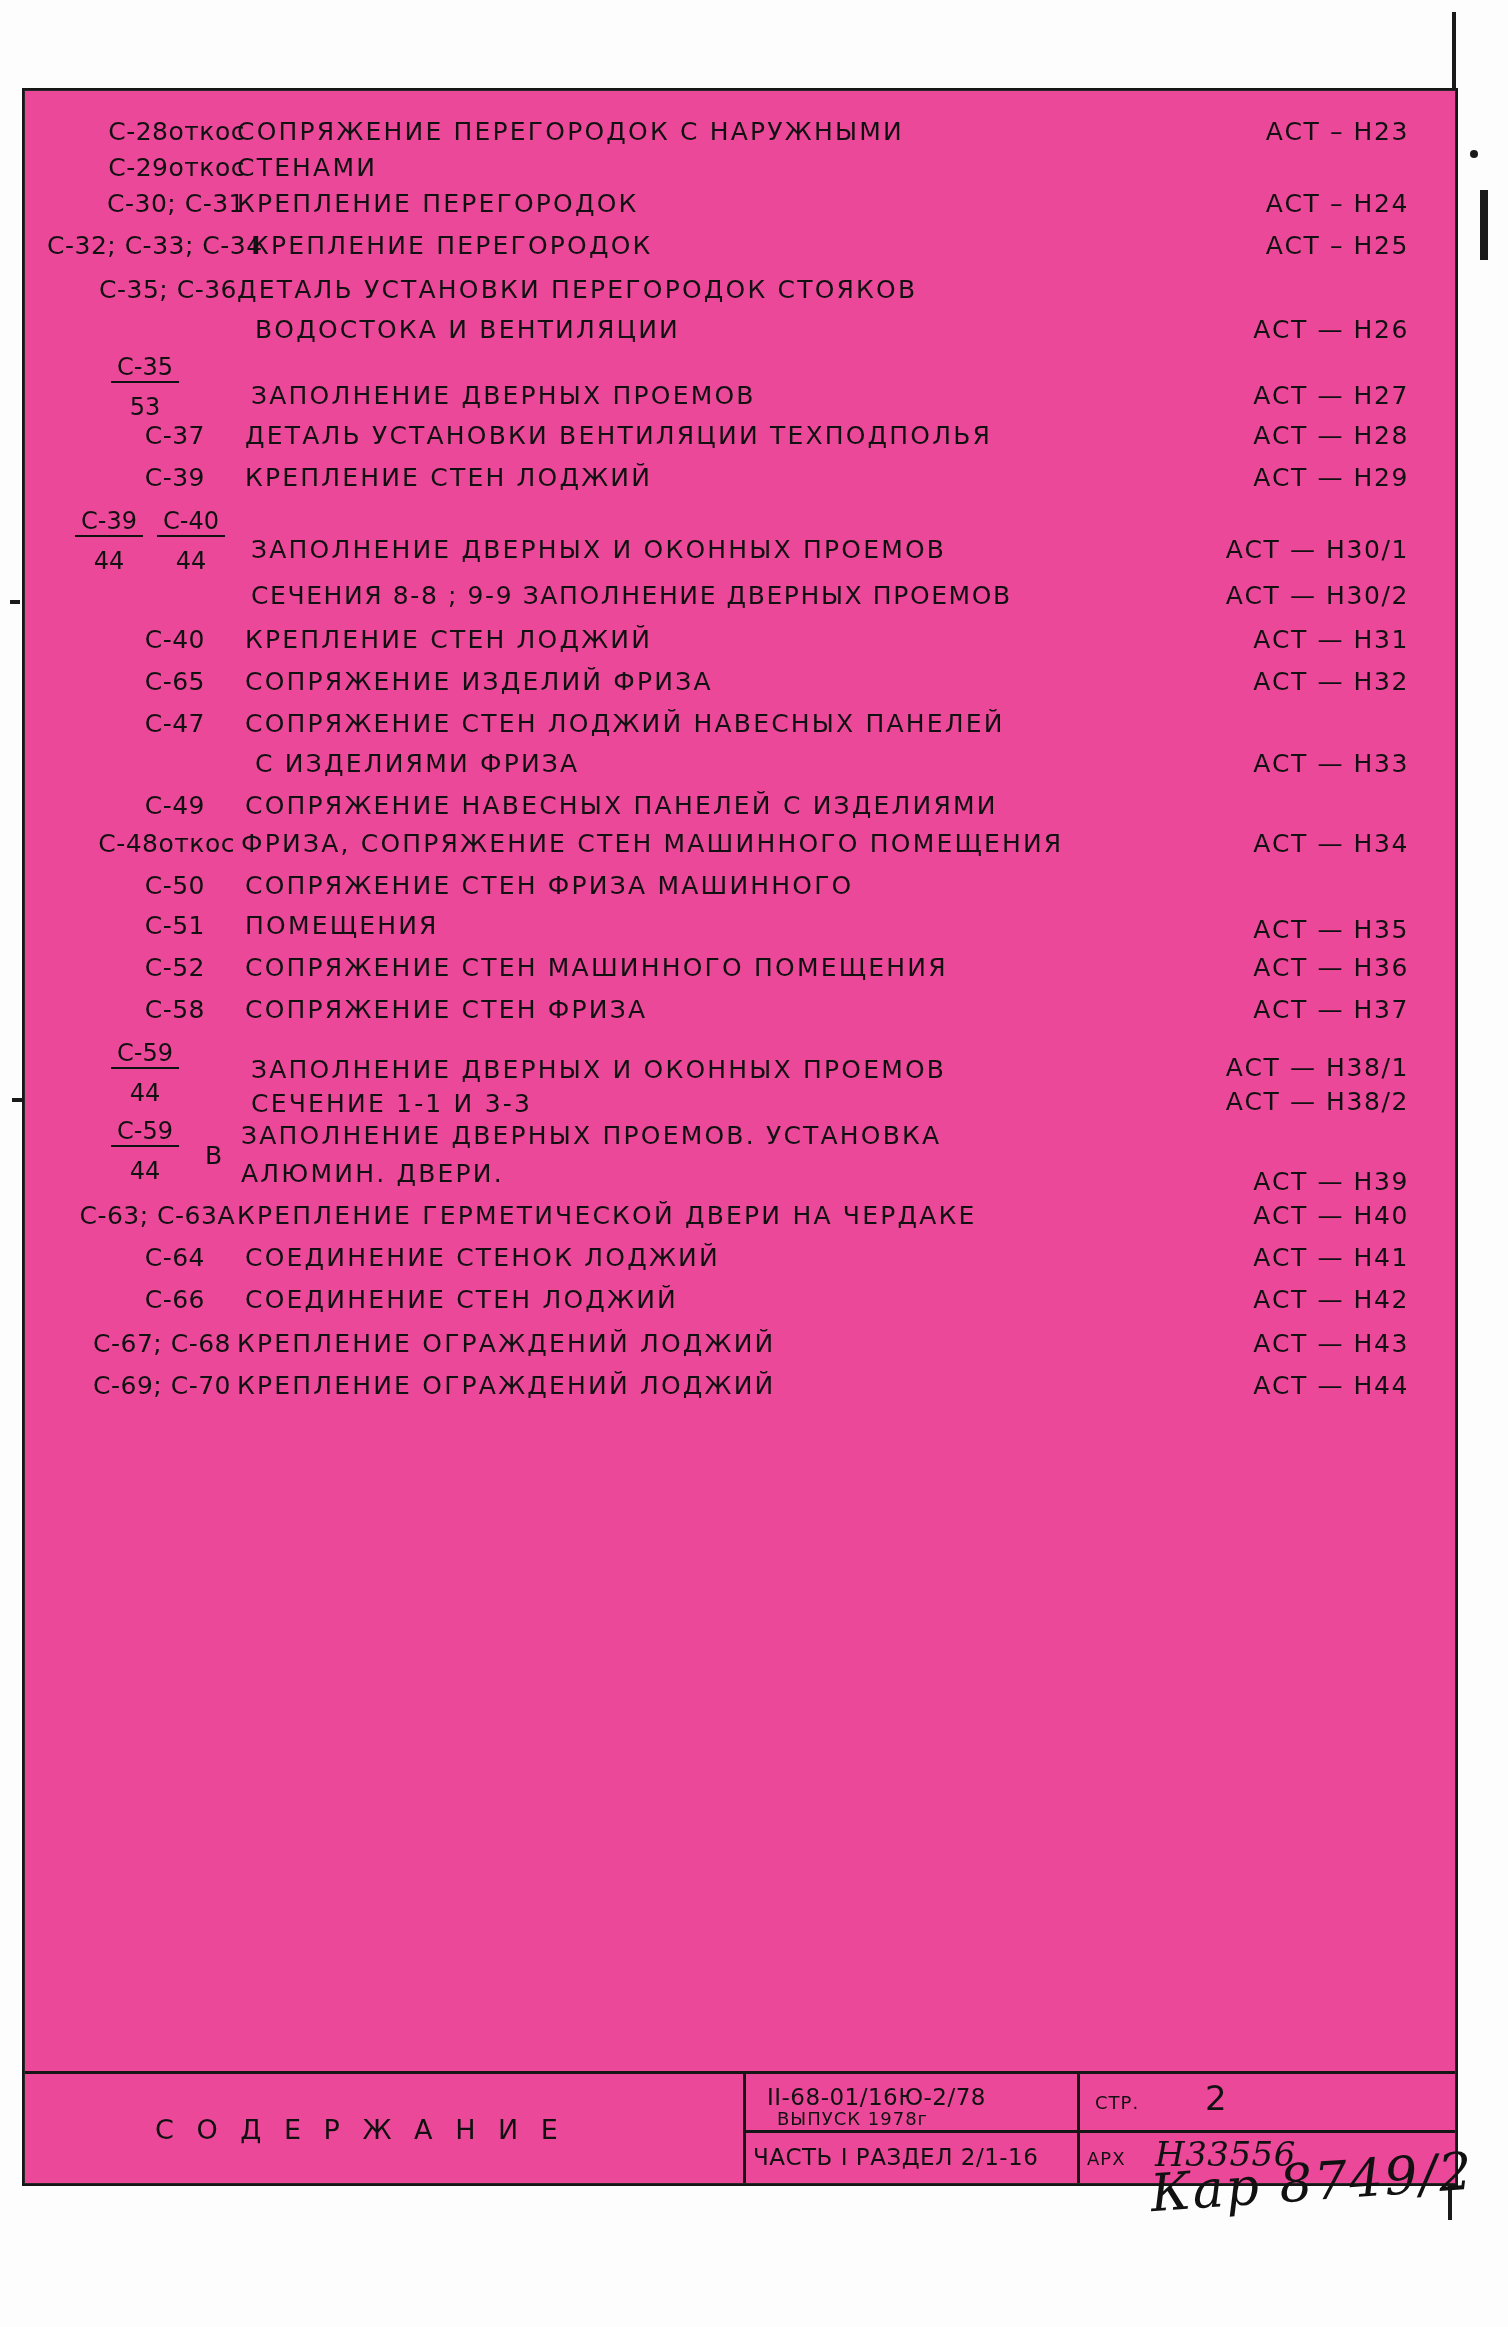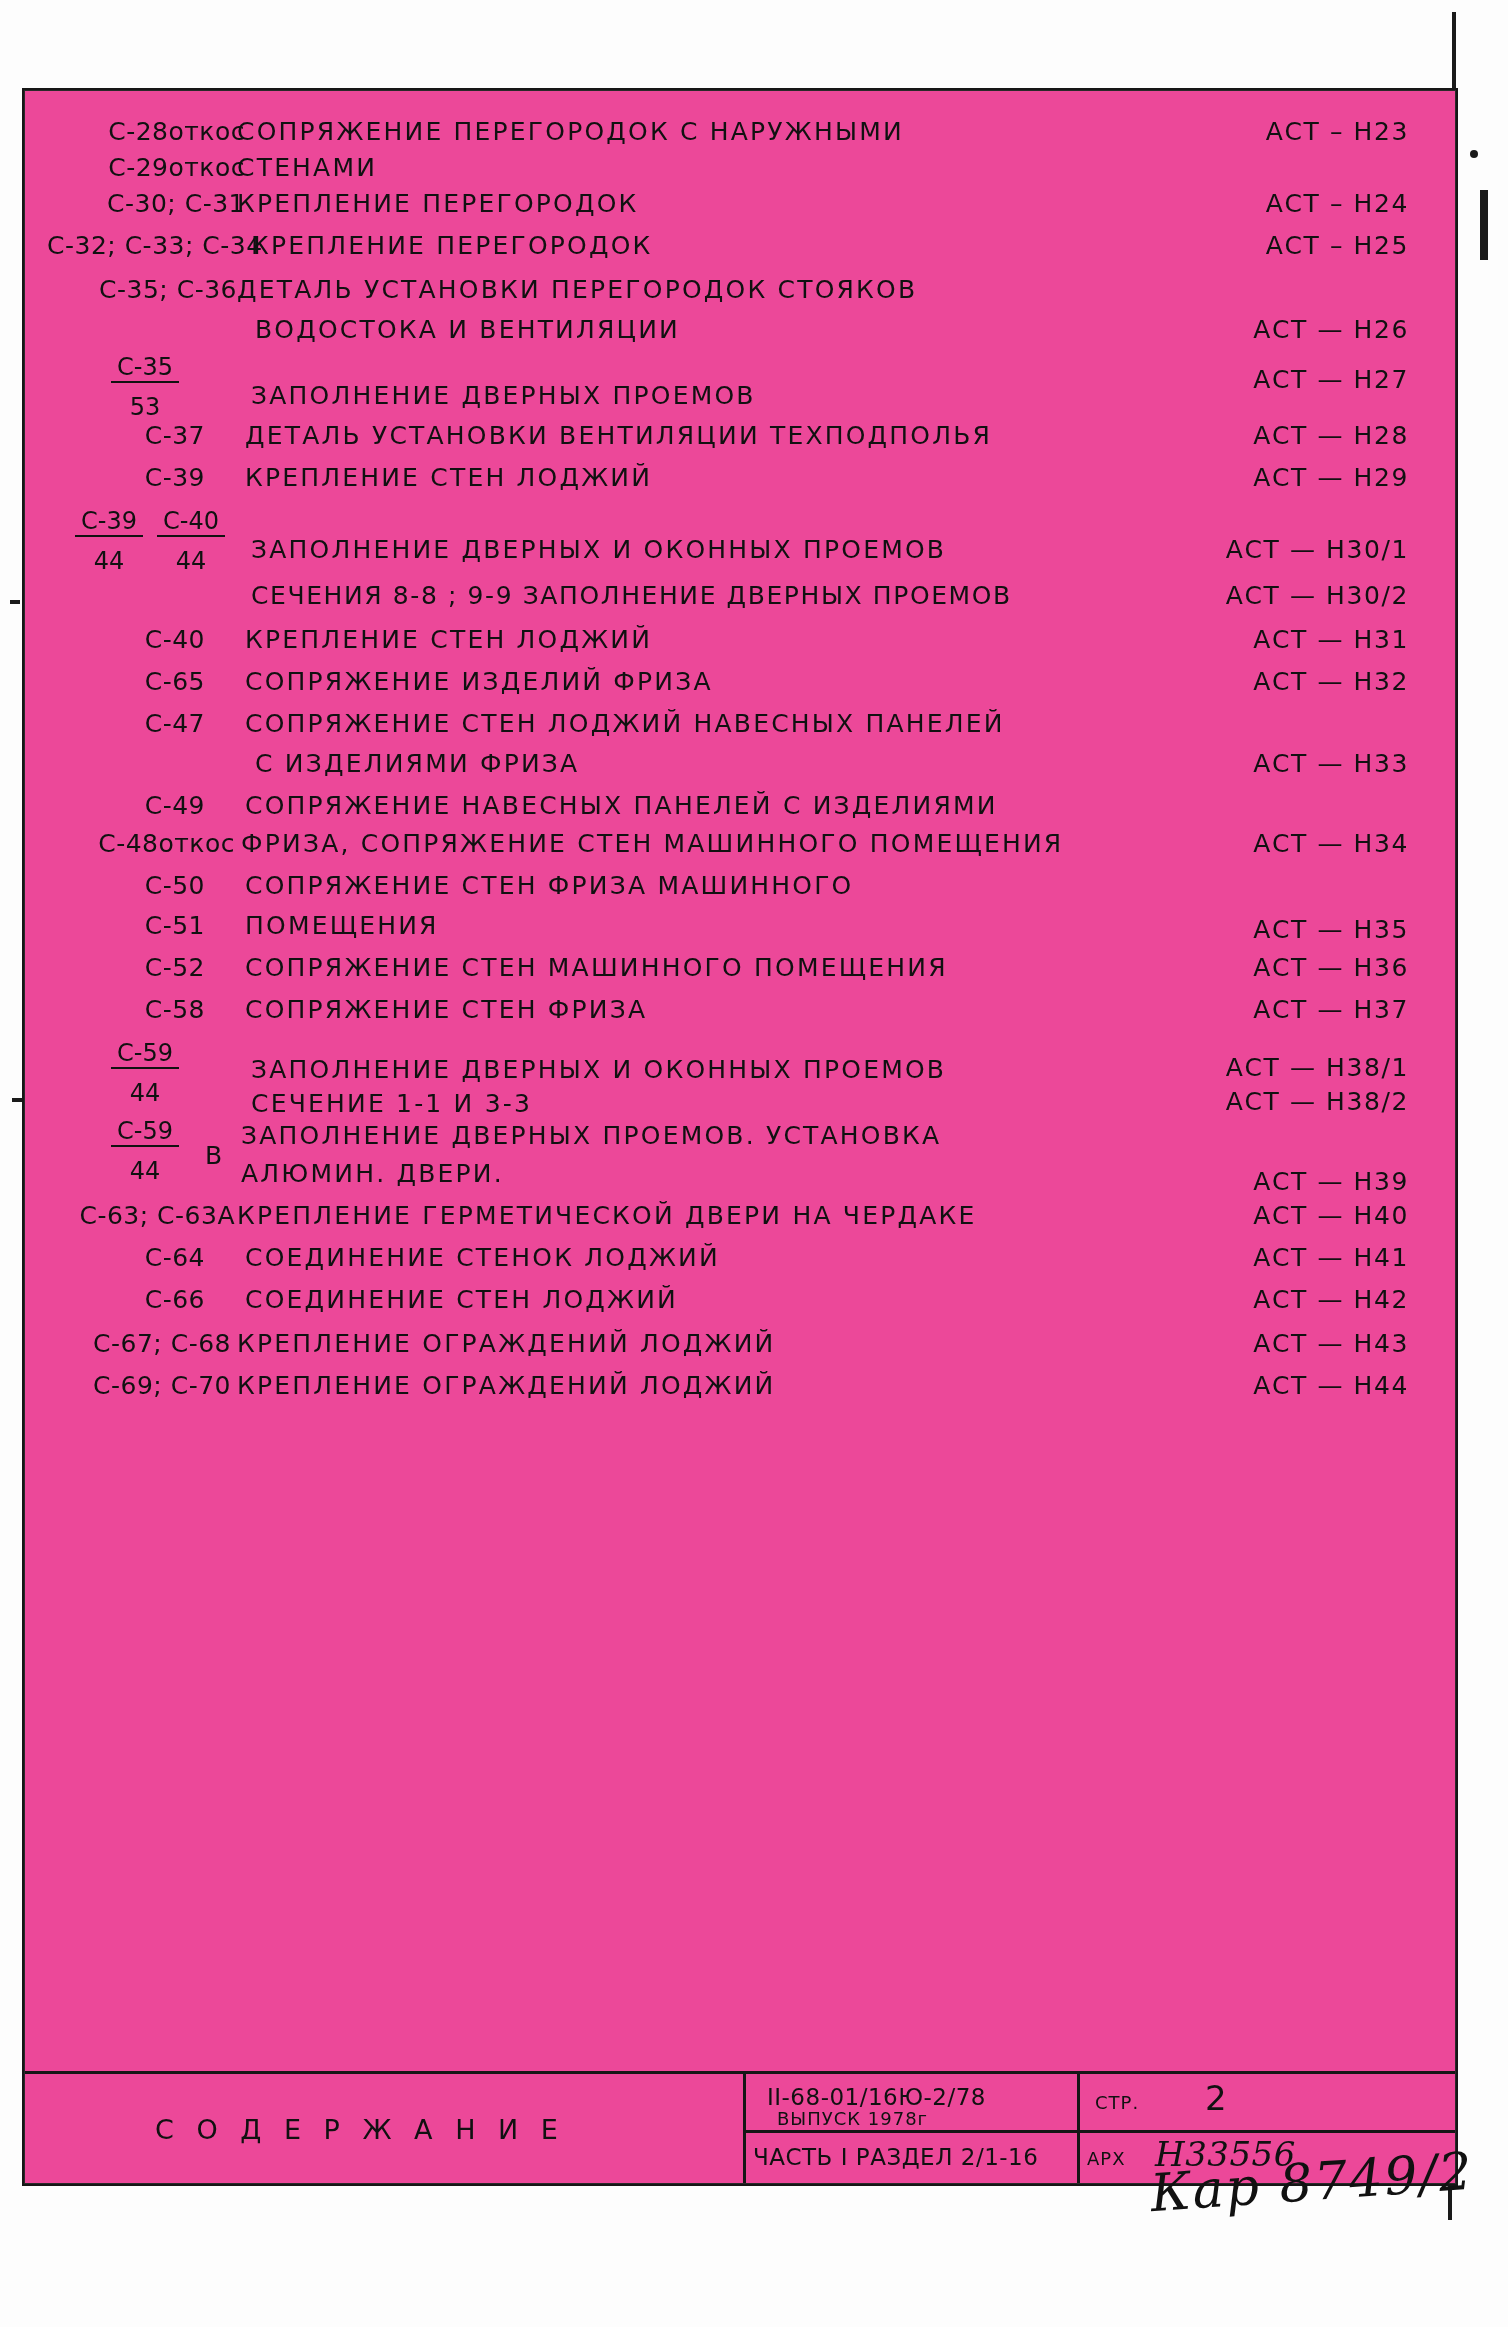--- a/index.html
+++ b/index.html
@@ -245,21 +245,21 @@
         <div class="title" style="top:40px; left:200px;">ВОДОСТОКА И ВЕНТИЛЯЦИИ</div>
         <div class="ast" style="top:40px;">АСТ — Н26</div>
       </div>
 
       <div class="row" style="height:66px;">
         <div class="frac" style="top:0px; left:30px; width:120px;">
           <span class="num">С-35</span>
           <span class="den">53</span>
         </div>
         <div class="title" style="top:26px; left:196px;">ЗАПОЛНЕНИЕ ДВЕРНЫХ ПРОЕМОВ</div>
-        <div class="ast" style="top:10px;">АСТ — Н27</div>
+        <div class="ast" style="top:26px;">АСТ — Н27</div>
       </div>
 
       <div class="row" style="height:42px;">
         <div class="code" style="top:0px; width:150px; left:0px;">С-37</div>
         <div class="title" style="top:0px; left:190px;">ДЕТАЛЬ УСТАНОВКИ ВЕНТИЛЯЦИИ ТЕХПОДПОЛЬЯ</div>
         <div class="ast" style="top:0px;">АСТ — Н28</div>
       </div>
 
       <div class="row" style="height:46px;">
         <div class="code" style="top:0px; width:150px; left:0px;">С-39</div>

